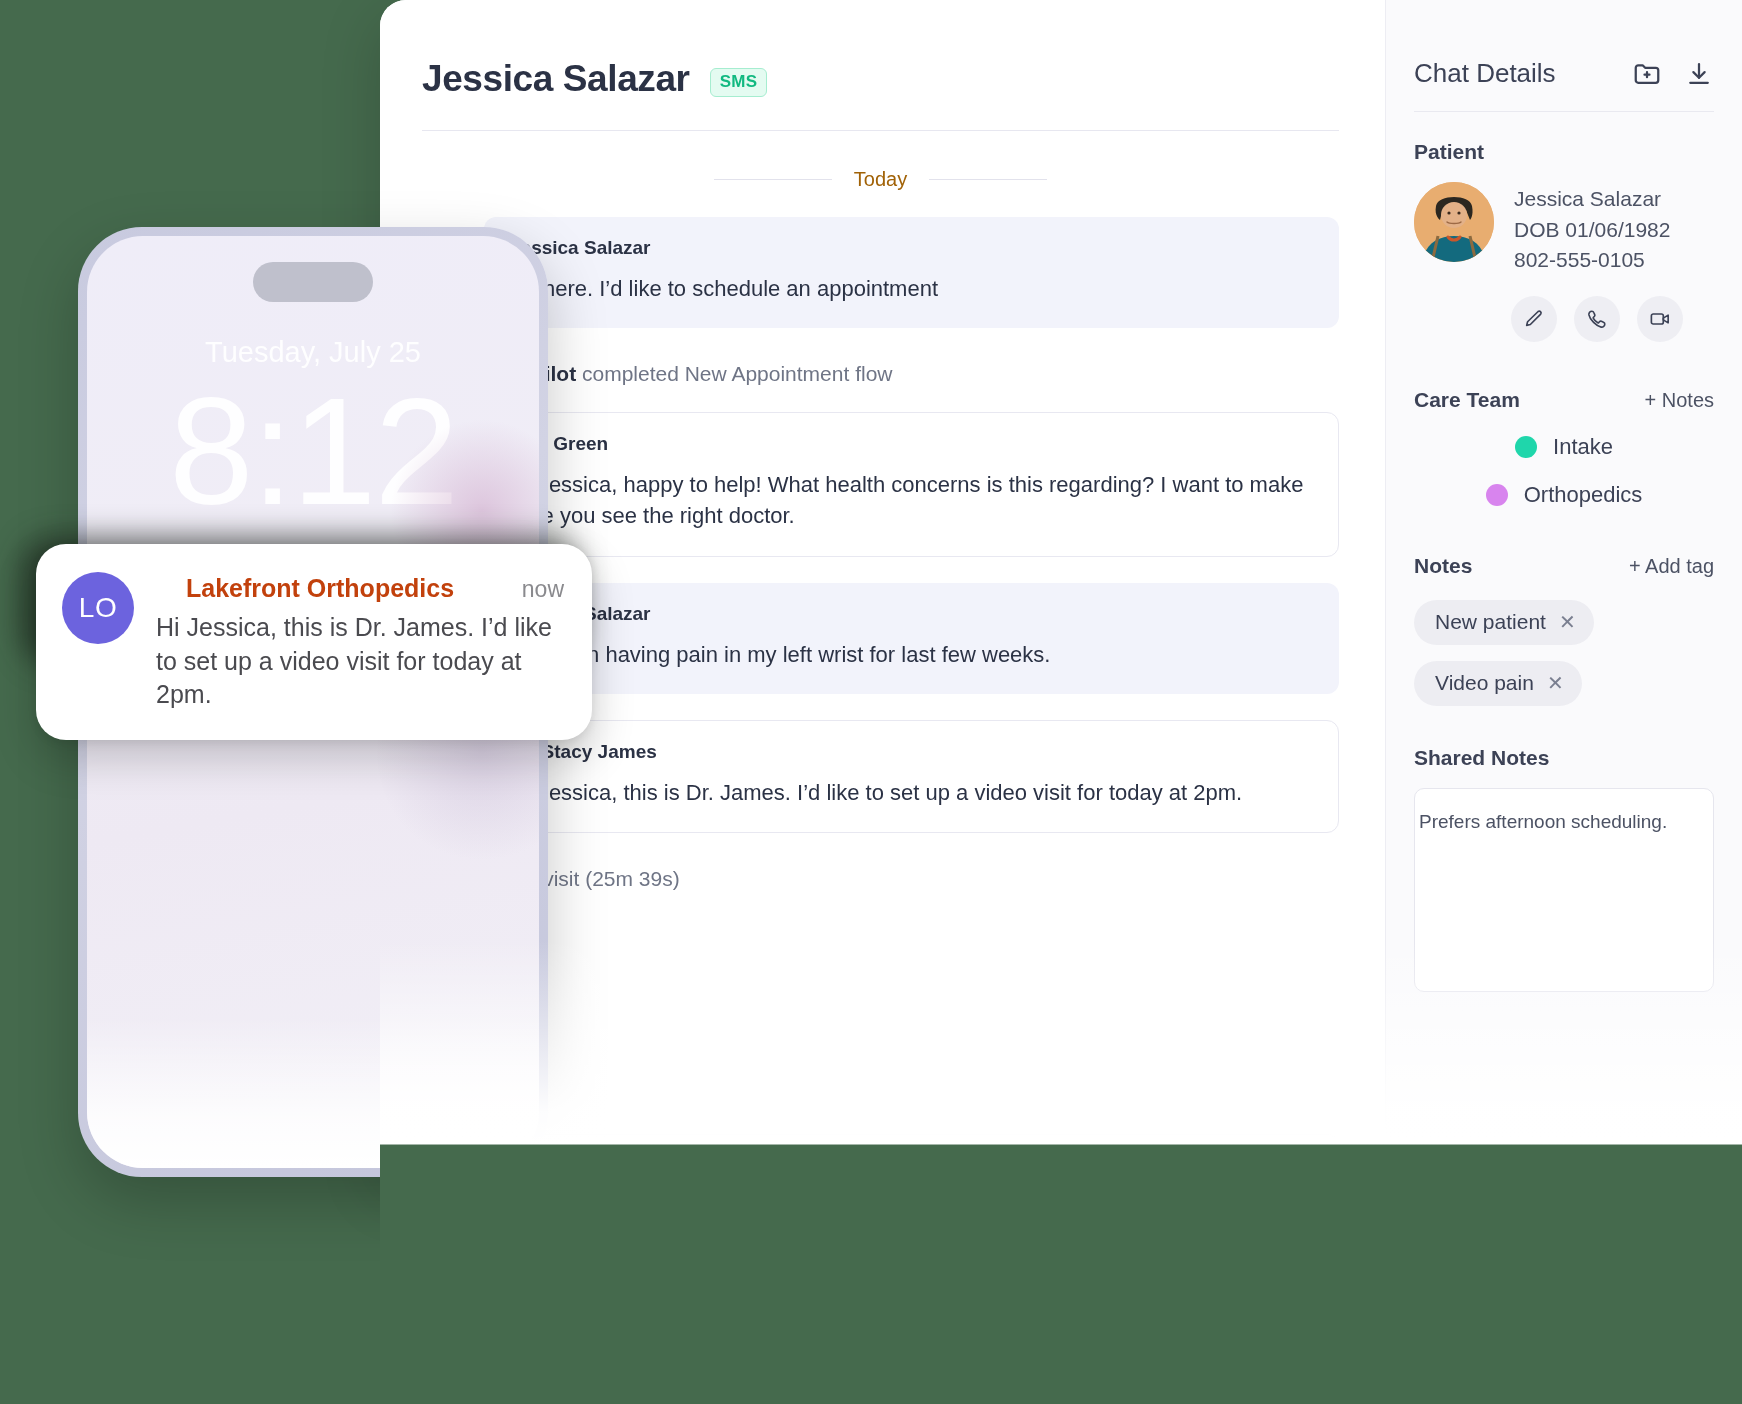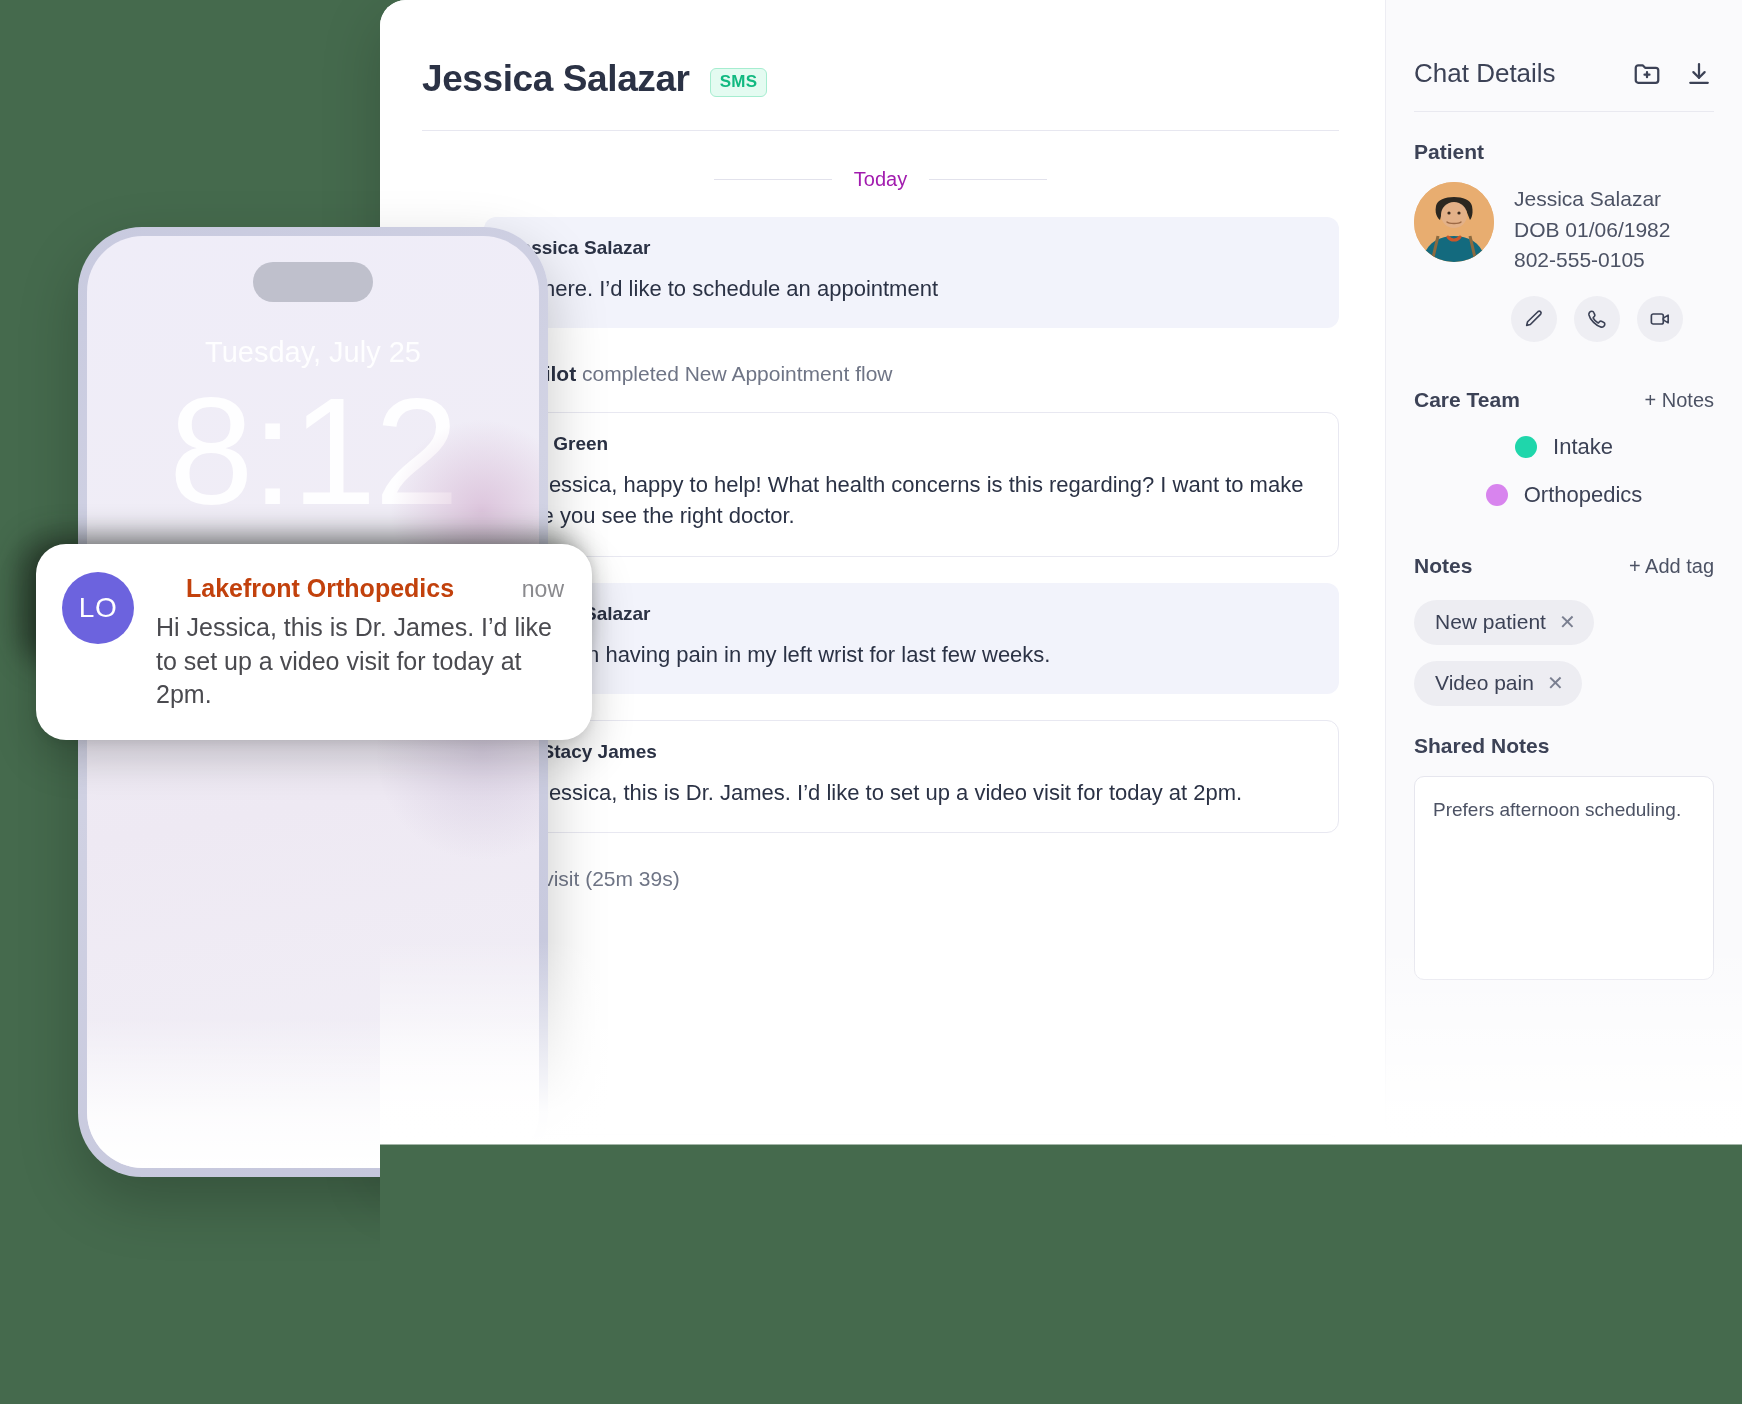--- a/index.html
+++ b/index.html
@@ -107,21 +107,21 @@
     gap: 22px;
     margin-top: 37px;
   }
   .day-divider .line {
     width: 118px;
     height: 1px;
     background: #E2E2EC;
   }
   .day-divider .label {
     font-size: 20px;
-    color: #a21caf;
+    color: #a16207;
   }
 
   
   .msg-row {
     display: flex;
     align-items: flex-start;
     gap: 18px;
     margin-top: 26px;
   }
   .avatar-sm {
@@ -277,21 +277,21 @@
     color: #3C4256;
   }
   .tag .x { color: #7A7F90; font-size: 20px; line-height: 1; }
 
   .notes-box {
     margin-top: 18px;
     border: 1px solid #E6E6EE;
     border-radius: 10px;
     background: #ffffff;
     height: 204px;
-    padding: 22px 18px;
+    padding: 22px 4px;
     font-size: 19px;
     color: #4C5264;
   }
 
   
   #phone {
     position: absolute;
     left: 78px;
     top: 227px;
     width: 470px;
@@ -572,21 +572,21 @@
         <div class="tag">
           <span>New patient</span>
           <span class="x">✕</span>
         </div>
         <div class="tag">
           <span>Video pain</span>
           <span class="x">✕</span>
         </div>
       </div>
 
-      <div class="sect-title" style="margin-top:28px">Shared Notes</div>
+      <div class="sect-title" style="margin-top:40px">Shared Notes</div>
       <div class="notes-box">
         <span>Prefers afternoon scheduling.</span>
       </div>
 
     </div>
   </div>
 
   <div id="window-fade"></div>
   <div id="window-fade-solid"></div>
 

